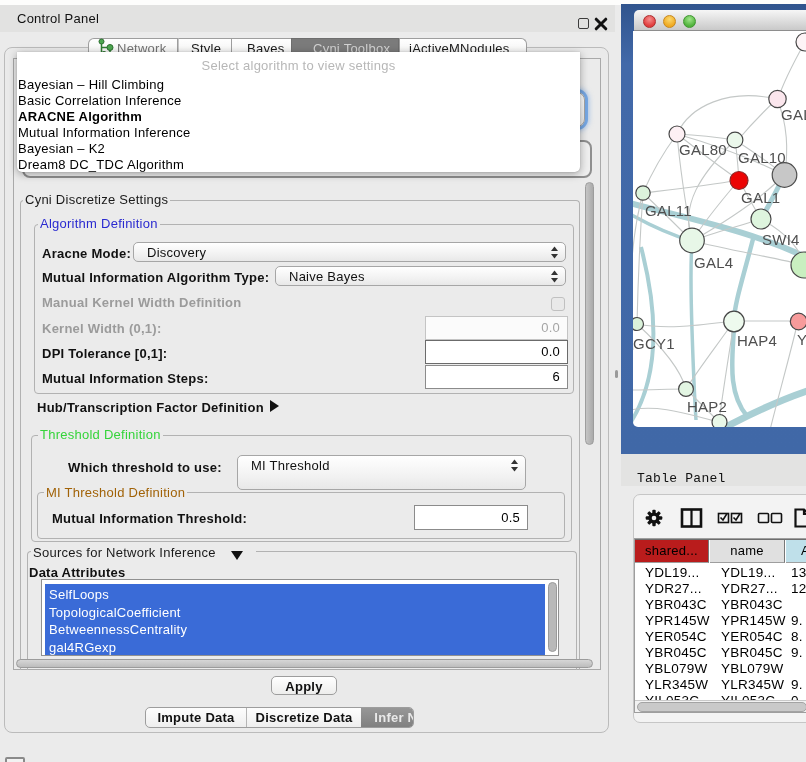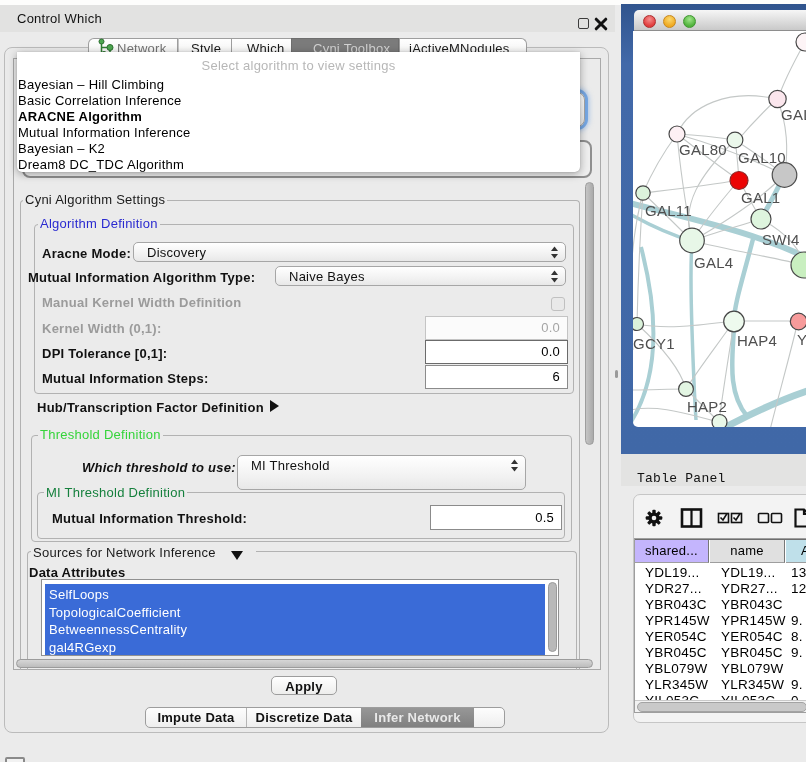--- a/index.html
+++ b/index.html
@@ -16,72 +16,72 @@
   .combo .ar { position:absolute; right:6px; top:3px; width:9px; height:13px; }
   .tfield { position:absolute; background:#fff; border:1px solid #b5b5b5; }
   .tfield .tv { position:absolute; right:7px; top:3px; font-size:13px; }
 </style>
 </head>
 <body>
 
 <div class="abs" style="left:0;top:0;width:806px;height:5px;background:#fdfdfc;"></div>
 
 <div class="abs" style="left:0;top:5px;width:615px;height:27px;background:#e2e2e1;">
-  <div class="abs n13" style="left:17px;top:6px;">Control Which</div>
+  <div class="abs n13" style="left:17px;top:6px;">Control Panel</div>
   <div class="abs" style="left:578px;top:13px;width:11px;height:11px;border:1.5px solid #3c3c3c;border-radius:2px;"></div>
   <svg class="abs" style="left:594px;top:12px;" width="14" height="14" viewBox="0 0 14 14">
     <path d="M2.2 2.2 L11.8 11.8 M11.8 2.2 L2.2 11.8" stroke="#111" stroke-width="3" stroke-linecap="round"></path>
   </svg>
 </div>
 
 <div class="abs" style="left:4px;top:47px;width:605px;height:686px;border:1px solid #bbbbbb;border-radius:8px;background:#eaeaea;"></div>
 
 <div id="tabs">
   <div class="abs" style="left:88px;top:38px;width:90px;height:22px;background:linear-gradient(#fefefe,#f1f1f0);border:1px solid #9e9e9e;border-bottom:none;border-radius:6px 0 0 0;"></div>
   <svg class="abs" style="left:97px;top:38px;" width="18" height="20" viewBox="0 0 18 20">
     <path d="M4.5 4 L4.5 16 M4.5 9.5 L13 9.5 M13 9.5 L13 15" stroke="#2f7d32" stroke-width="1.5" fill="none"></path>
     <circle cx="4.5" cy="3.5" r="2.5" fill="#4ca64f" stroke="#2b6e2e" stroke-width="1"></circle>
     <circle cx="13" cy="9.5" r="3" fill="#4ca64f" stroke="#2b6e2e" stroke-width="1"></circle>
     <circle cx="7" cy="16" r="2.5" fill="#4ca64f" stroke="#2b6e2e" stroke-width="1"></circle>
   </svg>
   <div class="abs" style="left:117px;top:41px;font-size:13px;color:#737373;">Network</div>
   <div class="abs" style="left:178px;top:38px;width:54px;height:22px;background:linear-gradient(#fefefe,#f1f1f0);border-top:1px solid #9e9e9e;border-right:1px solid #9e9e9e;border-left:1px solid #c6c6c6;"></div>
   <div class="abs" style="left:191px;top:41px;font-size:13px;color:#1a1a1a;">Style</div>
   <div class="abs" style="left:232px;top:38px;width:59px;height:22px;background:linear-gradient(#fefefe,#f1f1f0);border-top:1px solid #9e9e9e;"></div>
-  <div class="abs" style="left:247px;top:41px;font-size:13px;color:#1a1a1a;">Which</div>
+  <div class="abs" style="left:247px;top:41px;font-size:13px;color:#1a1a1a;">Bayes</div>
   <div class="abs" style="left:291px;top:38px;width:108px;height:22px;background:#7b7b7b;border:1px solid #6e6e6e;border-bottom:none;"></div>
   <div class="abs" style="left:313px;top:41px;font-size:13px;color:#d2d2d2;">Cyni Toolbox</div>
   <div class="abs" style="left:399px;top:38px;width:128px;height:22px;background:linear-gradient(#fefefe,#f1f1f0);border:1px solid #9e9e9e;border-bottom:none;border-radius:0 6px 0 0;"></div>
   <div class="abs" style="left:409px;top:41px;font-size:13px;color:#1a1a1a;">jActiveMNodules</div>
 </div>
 
 <div class="abs" style="left:13px;top:58px;width:588px;height:612px;border:1px solid #a9a9a9;background:#ebebeb;"></div>
 
 <div class="combo" style="left:28px;top:92px;width:557px;height:35px;box-shadow:0 0 0 3px #76a7e3, 0 0 5px 4px rgba(110,160,225,0.55);border-radius:8px;"></div>
 <div class="abs" style="left:22px;top:140px;width:570px;height:38px;border:2px solid #8f8f8f;border-radius:8px;background:#efefef;"></div>
 <div class="abs" style="left:585px;top:182px;width:9px;height:263px;background:linear-gradient(90deg,#c4c4c4,#ababab);border:1px solid #9d9d9d;border-radius:5px;"></div>
 
 <div id="settings">
 
   <div class="group" style="left:20px;top:200px;width:560px;height:470px;border-radius:4px 4px 0 0;border-bottom:none;"></div>
-  <div class="grouplbl n13" style="left:23px;top:193px;color:#1a1a1a;">Cyni Algorithm Settings</div>
+  <div class="grouplbl n13" style="left:23px;top:193px;color:#1a1a1a;">Cyni Discretize Settings</div>
 
   <div class="group" style="left:34px;top:224px;width:540px;height:170px;"></div>
   <div class="grouplbl" style="left:38px;top:217px;color:#2a2ad0;">Algorithm Definition</div>
 
   <div class="abs b13" style="left:42px;top:246px;">Aracne Mode:</div>
   <div class="combo" style="left:133px;top:242px;width:433px;height:20px;">
     <div class="ct">Discovery</div>
     <svg class="ar" viewBox="0 0 9 13">
         <path d="M4.5 0.5 L8 5 L1 5 Z" fill="#333"></path>
         <path d="M4.5 12.5 L8 8 L1 8 Z" fill="#333"></path>
       </svg>
   </div>
 
-  <div class="abs b13" style="left:28px;top:270px;">Mutual Information Algorithm Type:</div>
+  <div class="abs b13" style="left:42px;top:270px;">Mutual Information Algorithm Type:</div>
   <div class="combo" style="left:275px;top:266px;width:291px;height:20px;">
     <div class="ct">Naive Bayes</div>
     <svg class="ar" viewBox="0 0 9 13">
         <path d="M4.5 0.5 L8 5 L1 5 Z" fill="#333"></path>
         <path d="M4.5 12.5 L8 8 L1 8 Z" fill="#333"></path>
       </svg>
   </div>
 
   <div class="abs b13" style="left:42px;top:295px;color:#9b9b9b;">Manual Kernel Width Definition</div>
   <div class="abs" style="left:551px;top:297px;width:14px;height:14px;background:#e9e9e9;border:1px solid #c0c0c0;border-radius:3px;"></div>
@@ -102,33 +102,33 @@
   </div>
 
   <div class="abs b13" style="left:37px;top:400px;">Hub/Transcription Factor Definition</div>
   <svg class="abs" style="left:268px;top:399px;" width="12" height="14" viewBox="0 0 12 14">
       <path d="M2 1 L11 7 L2 13 Z" fill="#111"></path>
     </svg>
 
   <div class="group" style="left:31px;top:435px;width:541px;height:107px;"></div>
   <div class="grouplbl" style="left:38px;top:428px;color:#35d43a;">Threshold Definition</div>
 
-  <div class="abs b13" style="left:82px;top:460px;font-style:italic;">Which threshold to use:</div>
+  <div class="abs b13" style="left:68px;top:460px;">Which threshold to use:</div>
   <div class="combo" style="left:237px;top:455px;width:289px;height:35px;">
     <div class="ct">MI Threshold</div>
     <svg class="ar" viewBox="0 0 9 13">
         <path d="M4.5 0.5 L8 5 L1 5 Z" fill="#333"></path>
         <path d="M4.5 12.5 L8 8 L1 8 Z" fill="#333"></path>
       </svg>
   </div>
 
   <div class="group" style="left:37px;top:492px;width:528px;height:47px;"></div>
-  <div class="grouplbl" style="left:44px;top:486px;color:#15803d;">MI Threshold Definition</div>
+  <div class="grouplbl" style="left:44px;top:486px;color:#a16207;">MI Threshold Definition</div>
   <div class="abs b13" style="left:52px;top:511px;">Mutual Information Threshold:</div>
-  <div class="tfield" style="left:430px;top:505px;width:132px;height:25px;border-color:#8b8b8b;">
+  <div class="tfield" style="left:414px;top:505px;width:114px;height:25px;border-color:#8b8b8b;">
     <div class="tv" style="color:#000;top:4px;">0.5</div>
   </div>
 
   <div class="group" style="left:27px;top:551px;width:550px;height:119px;border-bottom:none;border-radius:4px 4px 0 0;"></div>
   <div class="grouplbl n13" style="left:31px;top:546px;color:#1a1a1a;">Sources for Network Inference</div>
   <div class="abs" style="left:216px;top:549px;width:40px;height:12px;background:#ebebeb;"></div>
   <svg class="abs" style="left:230px;top:549px;" width="14" height="12" viewBox="0 0 14 12">
       <path d="M1 2 L13 2 L7 11 Z" fill="#111"></path>
     </svg>
   <div class="abs b13" style="left:29px;top:565px;">Data Attributes</div>
@@ -153,21 +153,21 @@
     Dream8 DC_TDC Algorithm
   </div>
 </div>
 
 <div id="leftbottom">
 
   <div class="abs" style="left:271px;top:676px;width:66px;height:19px;background:linear-gradient(#ffffff,#ededec);border:1px solid #9d9d9d;border-radius:5px;text-align:center;">
     <span class="b13" style="line-height:18px;">Apply</span>
   </div>
 
-  <div class="abs" style="left:145px;top:707px;width:360px;height:21px;border:1px solid #9d9d9d;border-radius:5px;background:linear-gradient(#fdfdfd,#eeeeee);overflow:hidden;">
+  <div class="abs" style="left:145px;top:707px;width:269px;height:21px;border:1px solid #9d9d9d;border-radius:5px;background:linear-gradient(#fdfdfd,#eeeeee);overflow:hidden;">
     <div class="abs" style="left:0;top:0;width:100px;height:21px;text-align:center;"><span class="b13" style="line-height:20px;">Impute Data</span></div>
     <div class="abs" style="left:100px;top:0;width:1px;height:21px;background:#b5b5b5;"></div>
     <div class="abs" style="left:101px;top:0;width:114px;height:21px;text-align:center;"><span class="b13" style="line-height:20px;">Discretize Data</span></div>
     <div class="abs" style="left:215px;top:0;width:113px;height:21px;background:linear-gradient(#979797,#7e7e7e);text-align:center;"><span class="b13" style="line-height:20px;color:#e9e9e9;margin-top:29px;">Infer Network</span></div>
   </div>
 </div>
 
 <div id="netwin">
   <div class="abs" style="left:621px;top:4px;width:185px;height:450px;background:linear-gradient(#30548d,#4269a9 60px,#4068a7);"></div>
 
@@ -289,21 +289,21 @@
       <path d="M88.5 9.5 L91 12 L95 5.5" stroke-width="1.6"></path>
       <rect x="113.5" y="5.5" width="10" height="9" stroke-width="1.6" rx="1"></rect>
       <rect x="126.5" y="5.5" width="10" height="9" stroke-width="1.6" rx="1"></rect>
       <path d="M150.5 1.5 L159 1.5 L163.5 6 L163.5 18.5 L150.5 18.5 Z M159 1.5 L159 6 L163.5 6" stroke-width="2.2"></path>
     </g>
   </svg>
 
   <div class="abs" style="left:634px;top:538px;width:172px;height:175px;background:#fff;border:1px solid #9e9e9e;border-right:none;overflow:hidden;">
 
     <div class="abs" style="left:0;top:0;width:174px;height:1px;background:#6e6e6e;"></div>
-    <div class="abs" style="left:0;top:1px;width:74px;height:23px;background:#c4b5fd;border-right:1px solid #787878;border-bottom:1px solid #9e9e9e;text-align:center;"><span style="font-size:13px;line-height:22px;">shared...</span></div>
+    <div class="abs" style="left:0;top:1px;width:74px;height:23px;background:#b91c1c;border-right:1px solid #787878;border-bottom:1px solid #9e9e9e;text-align:center;"><span style="font-size:13px;line-height:22px;">shared...</span></div>
     <div class="abs" style="left:75px;top:1px;width:75px;height:23px;background:#e0e0e0;border-right:1px solid #787878;border-bottom:1px solid #9e9e9e;text-align:center;"><span style="font-size:13px;line-height:22px;">name</span></div>
     <div class="abs" style="left:151px;top:1px;width:21px;height:23px;background:#bfe0ea;border-bottom:1px solid #9e9e9e;">
         <span style="position:absolute;left:15px;top:3px;font-size:13px;">A</span>
       </div>
 
     <div class="abs" style="left:10px;top:26px;font-size:13.5px;color:#000;line-height:16px;">YDL19...<br>YDR27...<br>YBR043C<br>YPR145W<br>YER054C<br>YBR045C<br>YBL079W<br>YLR345W<br>YIL053C</div>
     <div class="abs" style="left:86px;top:26px;font-size:13.5px;color:#000;line-height:16px;">YDL19...<br>YDR27...<br>YBR043C<br>YPR145W<br>YER054C<br>YBR045C<br>YBL079W<br>YLR345W<br>YIL053C</div>
     <div class="abs" style="left:156px;top:26px;font-size:13.5px;color:#000;line-height:16px;">13<br>12<br>&nbsp;<br>9.<br>8.<br>9.<br>&nbsp;<br>9.<br>0.</div>
 
     <div class="abs" style="left:0;top:161px;width:172px;height:14px;background:#f2f2f2;border-top:1px solid #c9c9c9;"></div>

